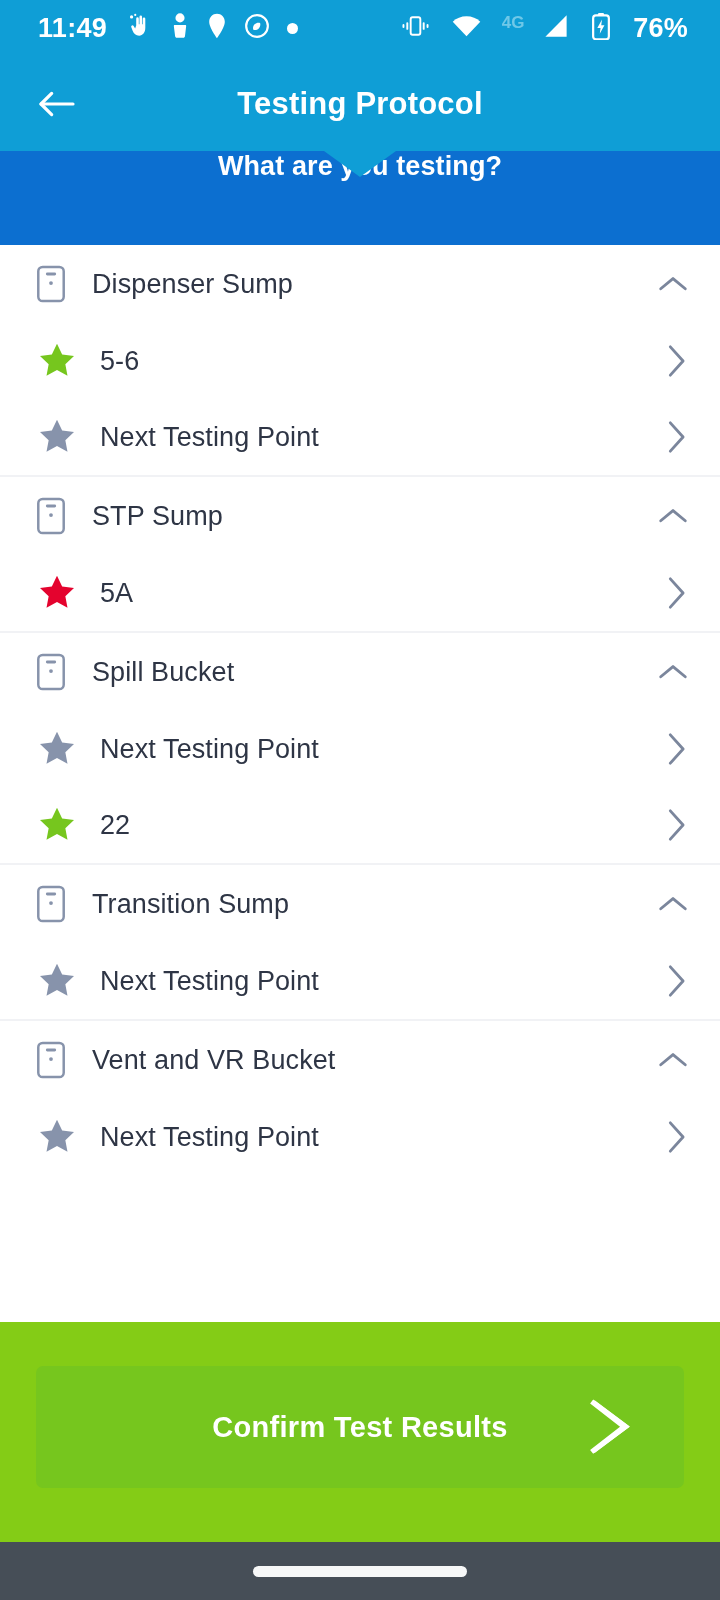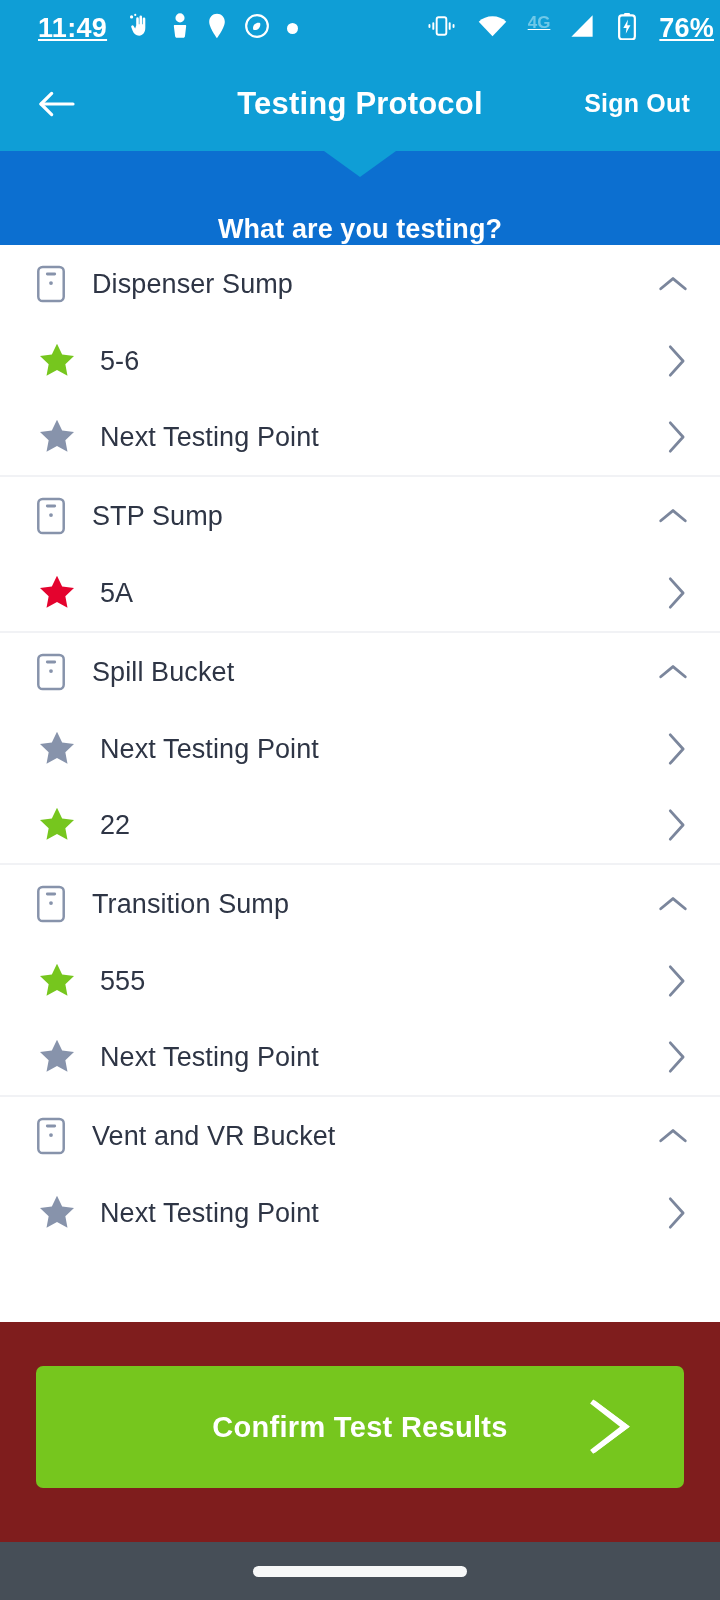--- a/index.html
+++ b/index.html
@@ -7,23 +7,22 @@
     width:720px; height:1600px;
     background:#ffffff;
     font-family:"Liberation Sans", sans-serif;
     overflow:hidden;
   }
   .phone { width:720px; height:1600px; position:relative; display:flex; flex-direction:column; background:#fff; }
 
   
   .statusbar {
     height:56px; background:#0f9ed6; flex:0 0 56px;
-    display:flex; align-items:center; padding:0 6px 0 38px;
+    display:flex; align-items:center; padding:0 32px 0 38px;
     color:#ffffff;
-    text-decoration:underline;
   }
   .sb-time { font-size:27px; font-weight:700; letter-spacing:.3px; }
   .sb-left-icons { display:flex; align-items:center; gap:17px; margin-left:20px; }
   .sb-right { margin-left:auto; display:flex; align-items:center; gap:23px; }
   .sb-ico { display:block; }
   .sb-4g { font-size:17px; font-weight:700; color:#6fc8e8; margin:-10px -4px 0 -2px; }
   .sb-batt-txt { font-size:27px; font-weight:700; letter-spacing:.2px; }
   .dot-ico { width:11px; height:11px; border-radius:50%; background:#fff; }
 
   
@@ -38,21 +37,21 @@
     pointer-events:none;
   }
   .signout {
     margin-left:auto; font-size:25px; font-weight:700; color:#ffffff;
     letter-spacing:.2px; cursor:pointer; z-index:2; padding:8px 2px;
   }
 
   
   .banner {
     background:#0c6fd0; flex:0 0 94px; position:relative;
-    display:flex; align-items:flex-end; justify-content:center;
+    display:flex; align-items:flex-start; justify-content:center;
   }
   .banner-notch {
     position:absolute; top:0; left:50%; transform:translateX(-50%);
     width:0; height:0;
     border-left:36px solid transparent;
     border-right:36px solid transparent;
     border-top:26px solid #0f9ed6;
   }
   .banner-text { font-size:27px; font-weight:700; color:#ffffff; letter-spacing:.1px; }
 
@@ -73,21 +72,21 @@
 
   .point-row {
     height:76px; display:flex; align-items:center;
     padding:0 34px 0 36px; cursor:pointer;
   }
   .star-wrap { flex:0 0 42px; display:flex; align-items:center; justify-content:center; }
   .point-label { margin-left:22px; font-size:27px; color:#2e3545; letter-spacing:.1px; }
   .chev-right { margin-left:auto; display:flex; align-items:center; }
 
   
-  .confirm-area { flex:0 0 auto; padding:44px 36px 54px 36px; background:#7f1d1d; }
+  .confirm-area { flex:0 0 auto; padding:44px 36px 54px 36px; background:#84cc16; }
   .confirm-btn {
     height:122px; background:#76c61e; border-radius:7px;
     display:flex; align-items:center; justify-content:center;
     position:relative; cursor:pointer; border:none; width:100%;
   }
   .confirm-label {
     font-size:29px; font-weight:700; color:#ffffff; letter-spacing:.3px;
   }
   .confirm-arrow { position:absolute; right:44px; top:50%; transform:translateY(-50%); display:flex; }
 
@@ -166,21 +165,20 @@
   </div>
 
   <div class="appbar">
     <div class="back-btn">
       <svg width="40" height="34" viewBox="0 0 30 24" fill="none" stroke="#fff" stroke-width="2.4" stroke-linecap="round" stroke-linejoin="round">
         <path d="M27 12H3"></path>
           <path d="M11 4L3 12l8 8"></path>
       </svg>
     </div>
     <div class="appbar-title">Testing Protocol</div>
-    <div class="signout">Sign Out</div>
   </div>
 
   <div class="banner">
     <div class="banner-notch"></div>
     <div class="banner-text">What are you testing?</div>
   </div>
 
   <div class="list">
       <div class="group">
         <div class="group-header">
@@ -304,33 +302,20 @@
             <svg width="30" height="38" viewBox="0 0 20 26" fill="none" stroke="#8793ab" stroke-width="1.7">
               <rect x="1.3" y="1.3" width="17.4" height="23.4" rx="3"></rect>
               <rect x="6.5" y="5.2" width="7" height="2" rx="1" fill="#8793ab" stroke="none"></rect>
               <circle cx="10" cy="12.4" r="1.3" fill="#8793ab" stroke="none"></circle>
             </svg>
           </span>
           <span class="group-title">Transition Sump</span>
           <span class="chev-up">
             <svg width="30" height="20" viewBox="0 0 22 14" fill="none" stroke="#7b869c" stroke-width="2.1" stroke-linecap="round" stroke-linejoin="round">
               <path d="M2 10.5L11 3l9 7.5"></path>
-            </svg>
-          </span>
-        </div>
-        <div class="point-row">
-          <span class="star-wrap">
-            <svg width="40" height="40" viewBox="0 0 24 24" fill="#76c61e">
-              <path d="M12 1.6l3.1 6.5 7.1.9-5.2 4.9 1.3 7-6.3-3.5-6.3 3.5 1.3-7L1.8 9l7.1-.9z"></path>
-            </svg>
-          </span>
-          <span class="point-label">555</span>
-          <span class="chev-right">
-            <svg width="20" height="34" viewBox="0 0 14 24" fill="none" stroke="#7b869c" stroke-width="2" stroke-linecap="round" stroke-linejoin="round">
-              <path d="M3 2l9 10-9 10"></path>
             </svg>
           </span>
         </div>
         <div class="point-row">
           <span class="star-wrap">
             <svg width="40" height="40" viewBox="0 0 24 24" fill="#8793ab">
               <path d="M12 1.6l3.1 6.5 7.1.9-5.2 4.9 1.3 7-6.3-3.5-6.3 3.5 1.3-7L1.8 9l7.1-.9z"></path>
             </svg>
           </span>
           <span class="point-label">Next Testing Point</span>

